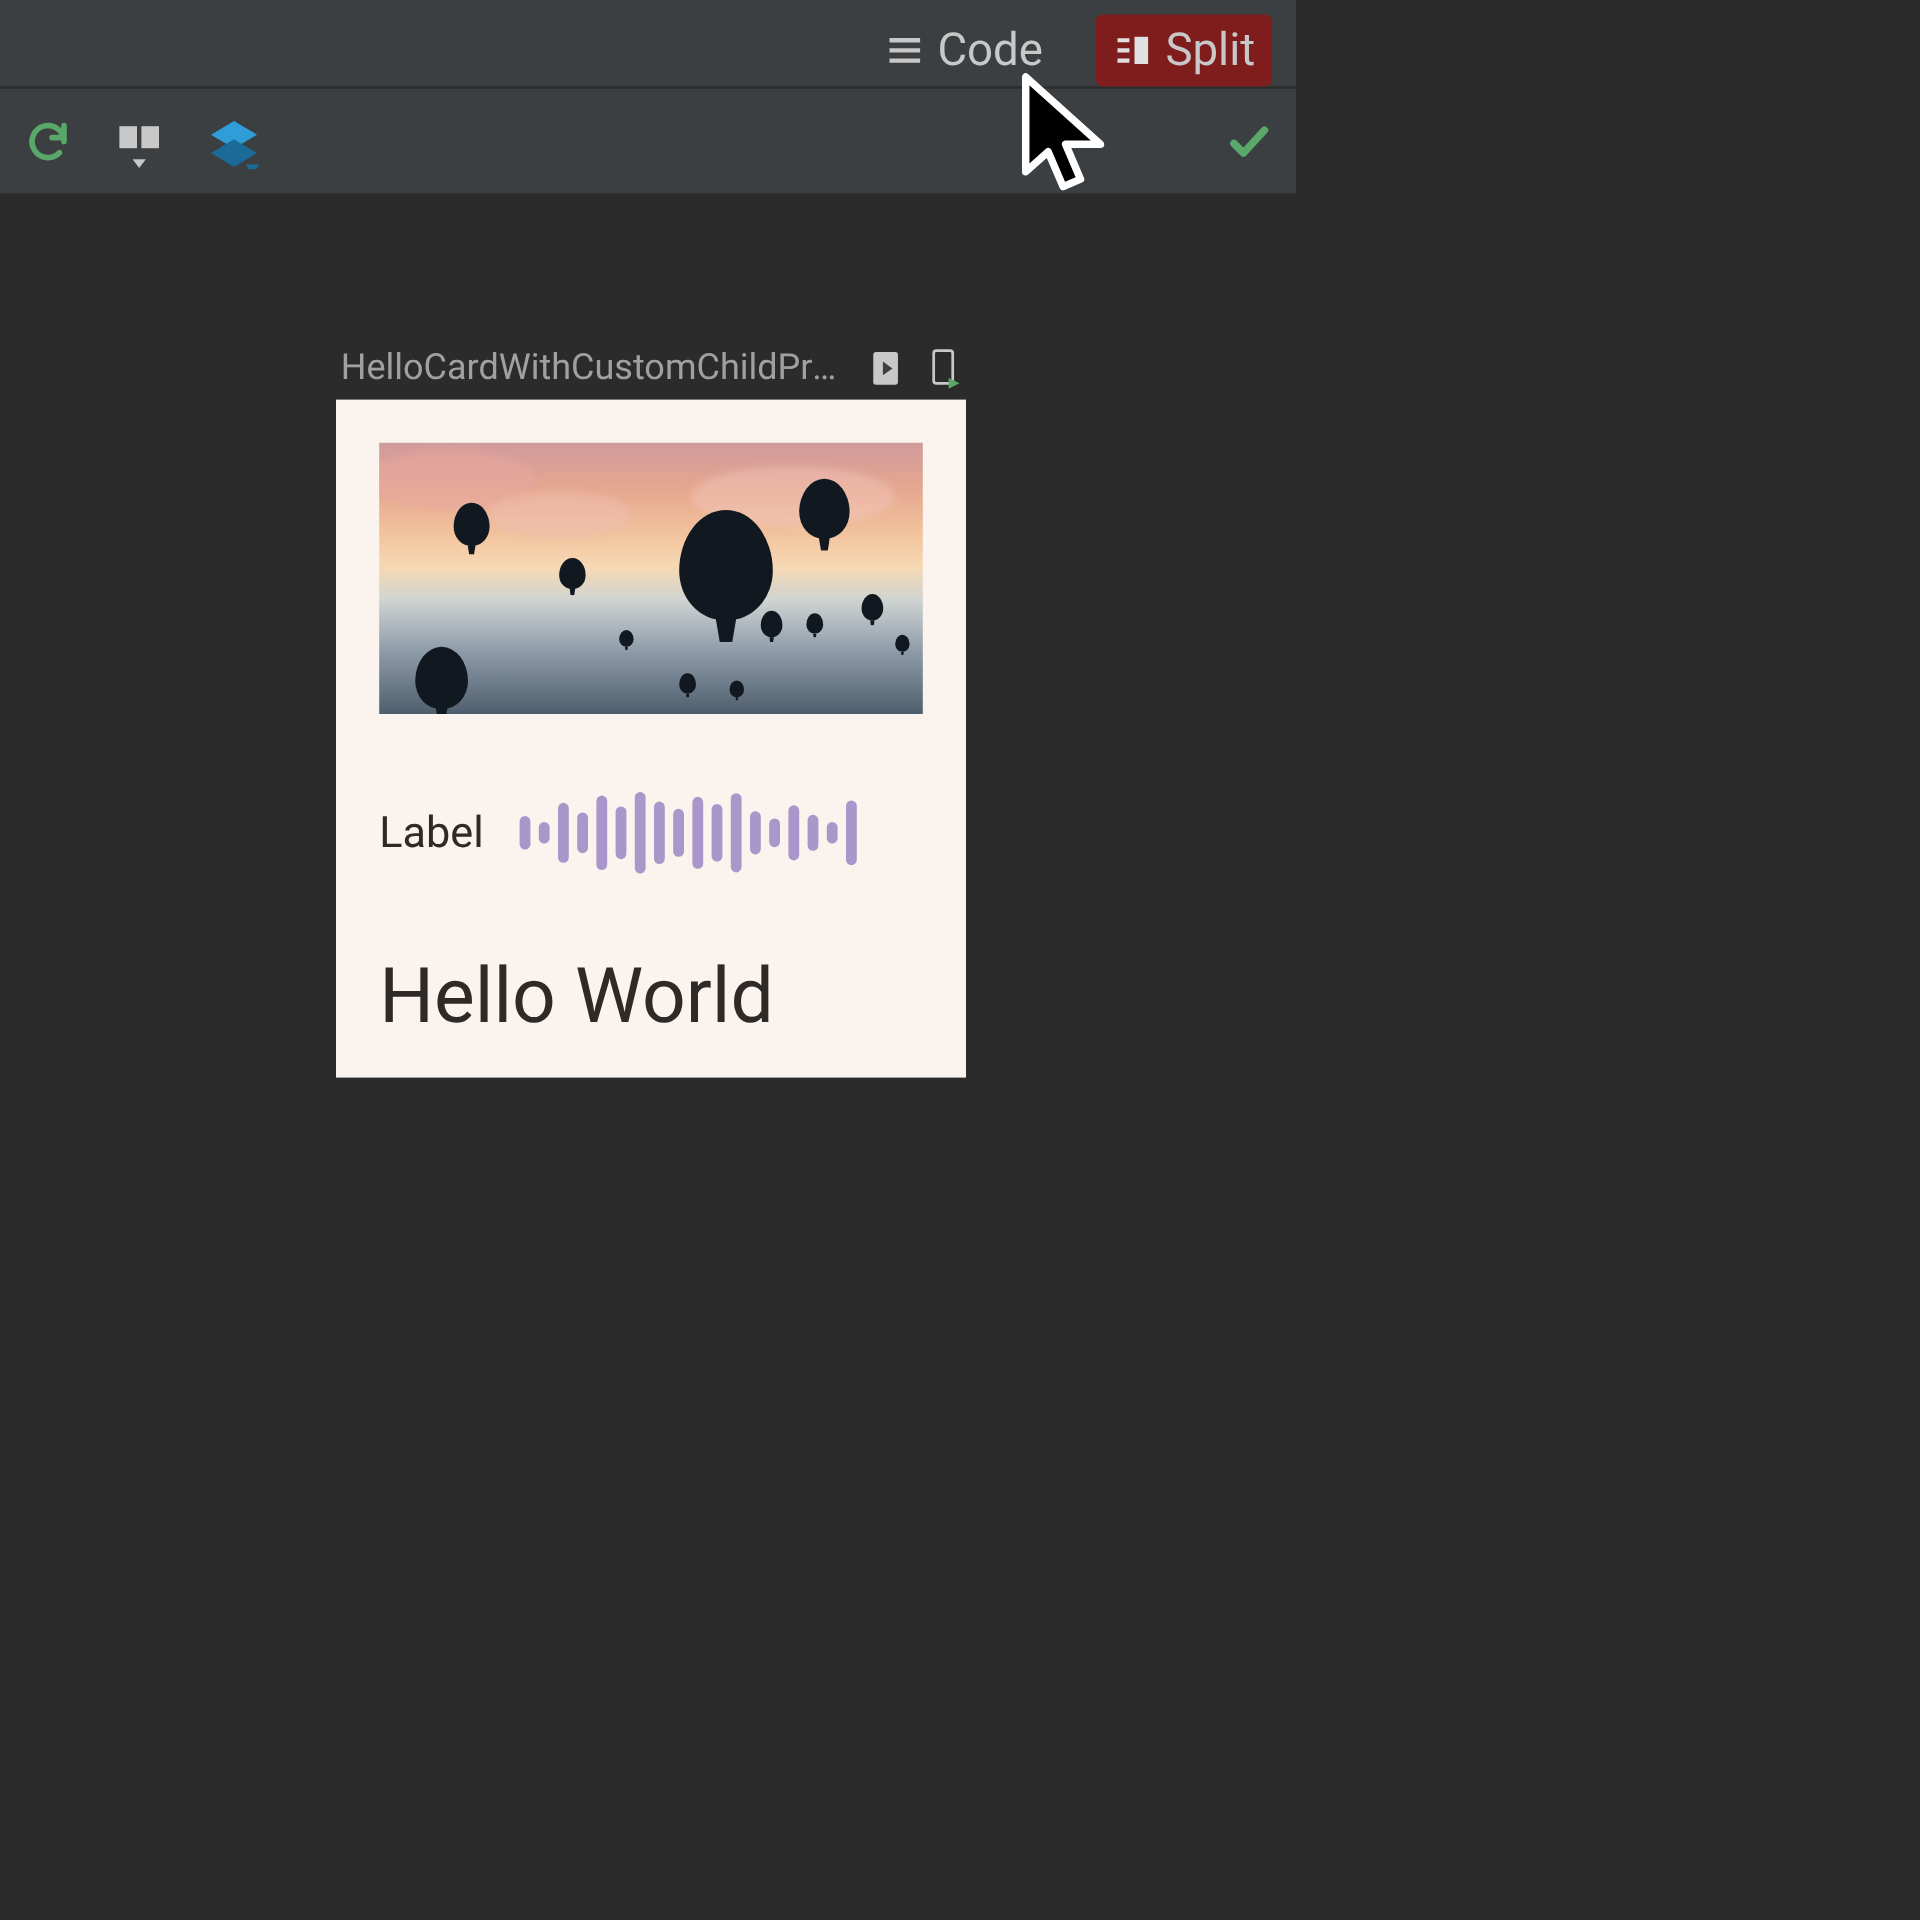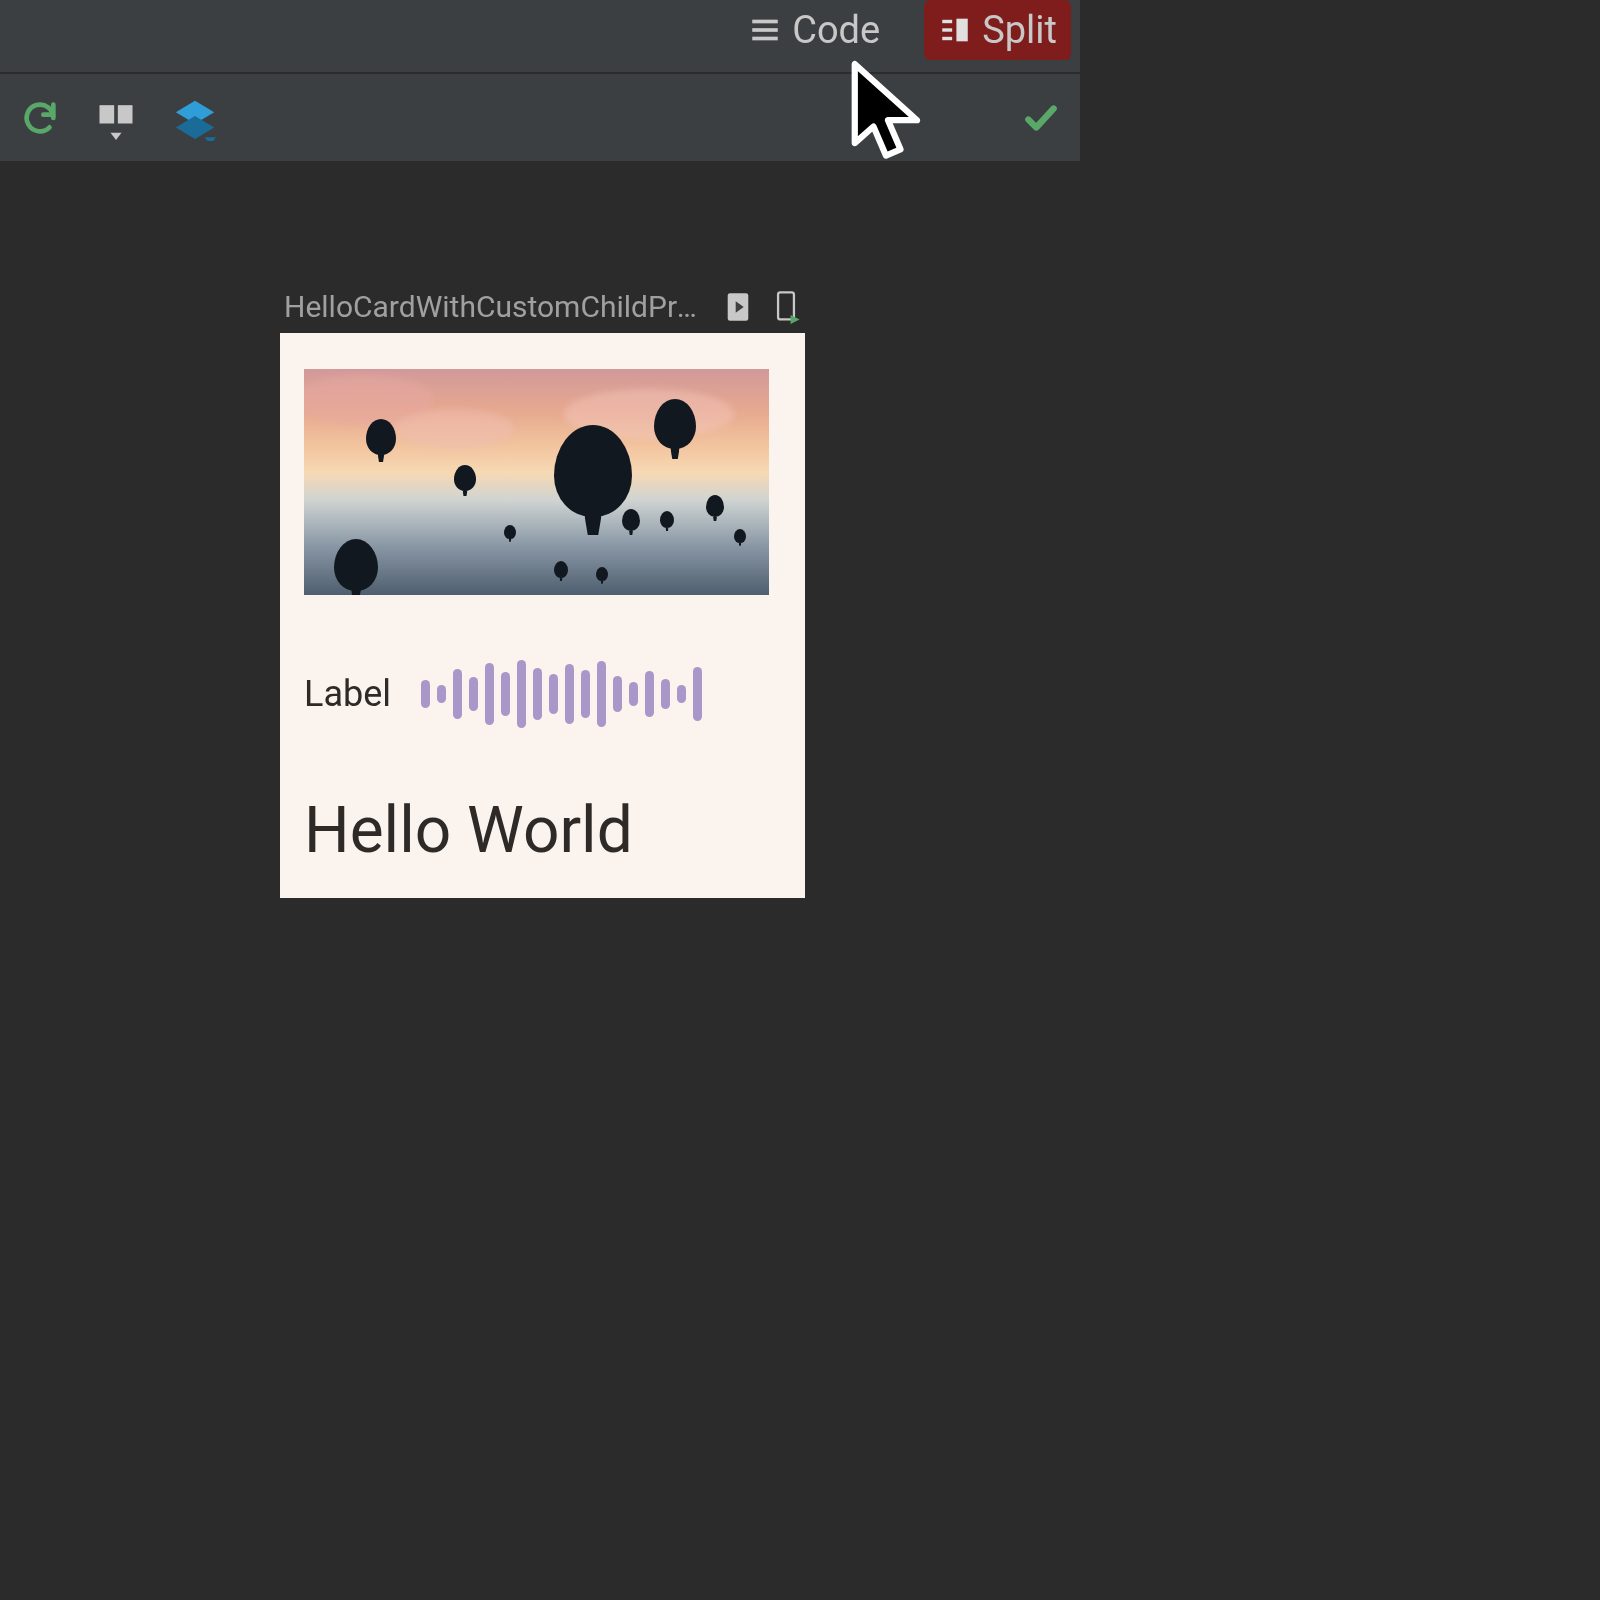--- a/index.html
+++ b/index.html
@@ -9,23 +9,23 @@
     font-family: -apple-system, "Segoe UI", Roboto, Arial, sans-serif;
     color: #d0d0d0;
     position: relative;
   }
 
   
   .view-tabs {
     height: 74px;
     background: #3c3f41;
     display: flex;
-    align-items: flex-start;
+    align-items: flex-end;
     justify-content: flex-end;
-    padding-right: 9px;
+    padding-right: 20px;
     border-bottom: 2px solid #2b2b2b;
   }
   .view-tab {
     display: flex;
     align-items: center;
     gap: 10px;
     padding: 8px 14px;
     border-radius: 6px;
     font-size: 38px;
     color: #c8c8c8;
@@ -77,21 +77,21 @@
   }
   .preview-action-icon { display:flex; align-items:center; cursor:pointer; }
 
   .card {
     position: absolute;
     left: 280px;
     top: 170px;
     width: 525px;
     height: 565px;
     background: #fbf3ee;
-    padding: 36px 36px 30px 24px;
+    padding: 36px 36px 30px 36px;
     display: flex;
     flex-direction: column;
   }
   .card-image {
     width: 100%;
     height: 260px;
     position: relative;
     overflow: hidden;
     
     background: linear-gradient(

